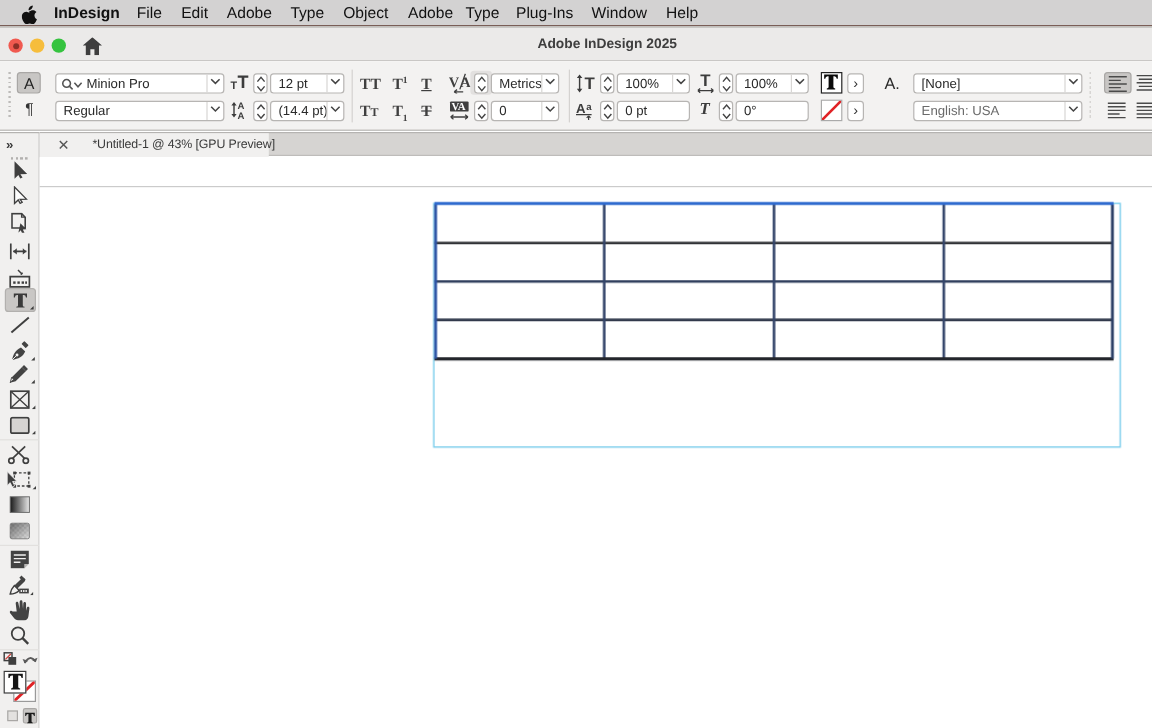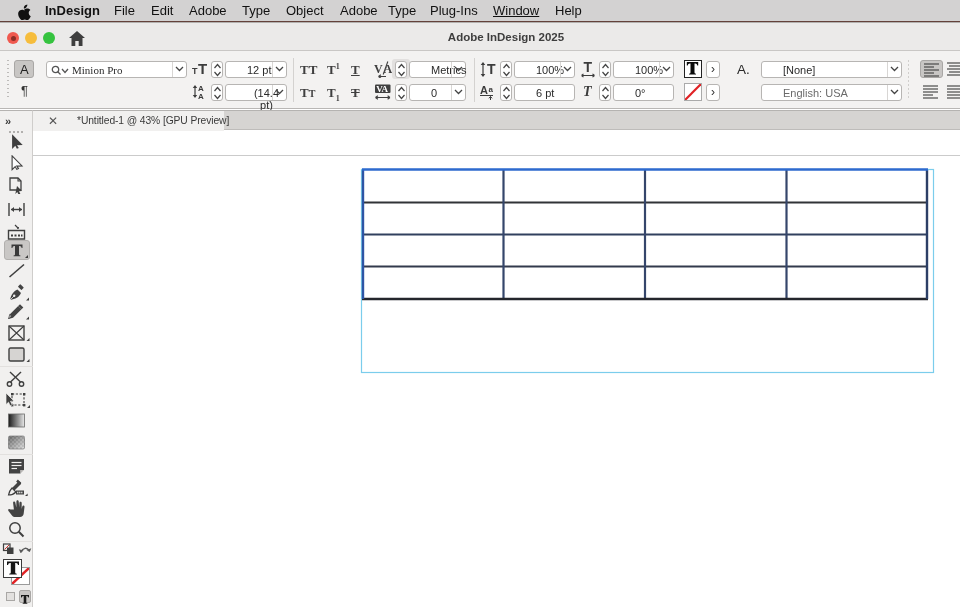--- a/index.html
+++ b/index.html
@@ -14,21 +14,21 @@
 #redline { left:0; top:21px; width:960px; height:1px; background:#64423a; }
 
 
 #titlebar { left:0; top:22px; width:960px; height:29px; background:#ebeae9; border-top:1px solid #b3b1af; border-bottom:1px solid #c9c7c5; }
 .light { position:absolute; top:9px; width:12px; height:12px; border-radius:50%; }
 #title { position:absolute; top:8px; left:26px; width:960px; text-align:center; font-size:11.5px; font-weight:bold; color:#3e3e3e; }
 
 
 #cpanel { left:0; top:51px; width:960px; height:58px; background:#f3f2f1; border-bottom:1px solid #b9b7b5; }
 .fld { position:absolute; background:#fff; border:1px solid #b7b5b3; border-radius:3px; height:17px; font-size:11px; color:#2a2a2a; }
-.fld .txt { position:absolute; left:21px; top:2px; }
+.fld .txt { position:absolute; left:6px; top:2px; }
 .fld .dd { position:absolute; right:0; top:0; width:14px; height:15px; border-left:1px solid #d8d6d4; text-align:center; color:#444; }
 .spin { position:absolute; width:12px; height:17px; background:#fff; border:1px solid #b7b5b3; border-radius:3px; }
 .spin svg { position:absolute; left:1px; top:1px; }
 .icn { position:absolute; color:#3c3c3c; }
 .vsep { position:absolute; top:7px; width:1px; height:44px; background:#d4d2d0; }
 .cpbtn { position:absolute; width:20px; height:18px; background:#c8c6c4; border:1px solid #a9a7a5; border-radius:3px; }
 
 
 #tabbar { left:33px; top:110px; width:927px; height:20px; background:#d6d4d2; border-top:1px solid #b5b3b1; border-bottom:1px solid #bebcba; }
 #tab { position:absolute; left:0; top:0; width:191px; height:20px; background:#f1f0ef; font-size:11.5px; color:#3a3a3a; white-space:nowrap; }
@@ -51,21 +51,21 @@
     </svg>
   <span class="mi" style="left:45px; font-weight:bold;">InDesign</span>
   <span class="mi" style="left:114px;">File</span>
   <span class="mi" style="left:151px;">Edit</span>
   <span class="mi" style="left:189px;">Adobe</span>
   <span class="mi" style="left:242px;">Type</span>
   <span class="mi" style="left:286px;">Object</span>
   <span class="mi" style="left:340px;">Adobe</span>
   <span class="mi" style="left:388px;">Type</span>
   <span class="mi" style="left:430px;text-align:right;">Plug-Ins</span>
-  <span class="mi" style="left:493px;text-decoration:underline;">Window</span>
+  <span class="mi" style="left:493px;">Window</span>
   <span class="mi" style="left:555px;">Help</span>
 </div>
 <div class="abs" id="redline"></div>
 
 <div class="abs" id="titlebar">
   <div class="light" style="left:7px; background:#f0594f;">
       <div style="position:absolute;left:3.5px;top:3.5px;width:5px;height:5px;border-radius:50%;background:#8c2f27;"></div>
     </div>
   <div class="light" style="left:25px; background:#f6bd3c;"></div>
   <div class="light" style="left:43px; background:#35c33f;"></div>
@@ -83,26 +83,32 @@
       <span style="position:absolute;left:5px;top:1px;font-size:13px;color:#222;">A</span>
     </div>
   <span class="icn" style="left:21px;top:32px;font-size:13px;color:#333;">¶</span>
 
   <div class="fld" style="left:46px;top:10px;width:141px;">
     <svg style="position:absolute;left:4px;top:3px;" width="18" height="11" viewBox="0 0 18 11">
         <circle cx="4.5" cy="4.5" r="3.2" fill="none" stroke="#555" stroke-width="1.3"></circle>
         <line x1="7" y1="7" x2="9.5" y2="9.5" stroke="#555" stroke-width="1.3"></line>
         <path d="M11 4 l3 3.4 3-3.4" fill="none" stroke="#555" stroke-width="1.3"></path>
       </svg>
-    <span class="txt" style="left:25px;font-family:Liberation Serif, serif;">Minion Pro</span>
-    <div class="dd"><svg width="9" height="6" viewBox="0 0 9 6" style="margin-top:-46px;">
-          <path d="M1 1 L4.5 4.5 L8 1" fill="none" stroke="#444" stroke-width="1.3"></path>
-        </svg></div>
-  </div>
-
+    <span class="txt" style="left:25px;">Minion Pro</span>
+    <div class="dd"><svg width="9" height="6" viewBox="0 0 9 6" style="margin-top:-46px;">
+          <path d="M1 1 L4.5 4.5 L8 1" fill="none" stroke="#444" stroke-width="1.3"></path>
+        </svg></div>
+  </div>
+
+  <div class="fld" style="left:46px;top:33px;width:141px;">
+    <span class="txt">Regular</span>
+    <div class="dd"><svg width="9" height="6" viewBox="0 0 9 6" style="margin-top:-46px;">
+          <path d="M1 1 L4.5 4.5 L8 1" fill="none" stroke="#444" stroke-width="1.3"></path>
+        </svg></div>
+  </div>
 
   <div class="icn" style="left:192px;top:9px;width:17px;height:17px;">
     <span style="position:absolute;left:0;top:6px;font-size:9px;font-weight:bold;">T</span>
     <span style="position:absolute;left:6px;top:0px;font-size:15px;font-weight:bold;">T</span>
   </div>
 
   <div class="icn" style="left:192px;top:32px;width:17px;height:17px;">
     <svg width="17" height="17" viewBox="0 0 17 17">
         <path d="M3 2 l-2.2 3 h4.4 Z M3 15 l-2.2 -3 h4.4 Z" fill="#3c3c3c"></path>
         <line x1="3" y1="4" x2="3" y2="13" stroke="#3c3c3c" stroke-width="1.2"></line>
@@ -217,21 +223,21 @@
         <path d="M1.5 9 L4.5 12.5 L7.5 9" fill="none" stroke="#444" stroke-width="1.2"></path>
       </svg>
     </div>
   <div class="fld" style="left:514px;top:10px;width:61px;">
     <span class="txt">100%</span>
     <div class="dd"><svg width="9" height="6" viewBox="0 0 9 6" style="margin-top:-46px;">
           <path d="M1 1 L4.5 4.5 L8 1" fill="none" stroke="#444" stroke-width="1.3"></path>
         </svg></div>
   </div>
   <div class="fld" style="left:514px;top:33px;width:61px;">
-    <span class="txt">6 pt</span>
+    <span class="txt">0 pt</span>
   </div>
 
   <div class="icn" style="left:580px;top:10px;">
     <svg width="18" height="17" viewBox="0 0 18 17">
         <text x="3.5" y="11" font-size="14" font-weight="bold" fill="#3c3c3c" font-family="Liberation Sans">T</text>
         <path d="M1.5 14.5 h13 m-13 0 l2 -1.7 m-2 1.7 l2 1.7 m9 -3.4 l2 1.7 m0 0 l-2 1.7" stroke="#3c3c3c" stroke-width="1.1" fill="none"></path>
       </svg>
   </div>
 
   <div class="icn" style="left:583px;top:33px;font-size:14px;font-weight:bold;font-style:italic;font-family:'Liberation Serif',serif;">T</div>

